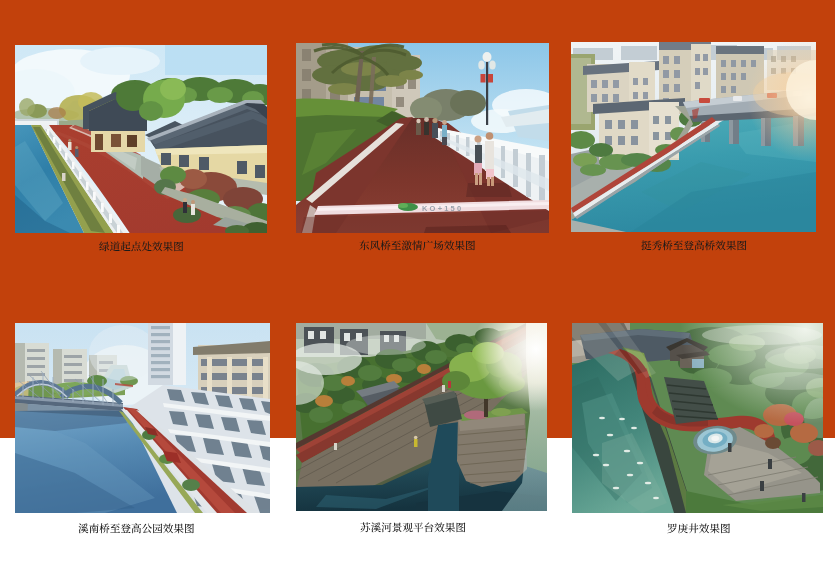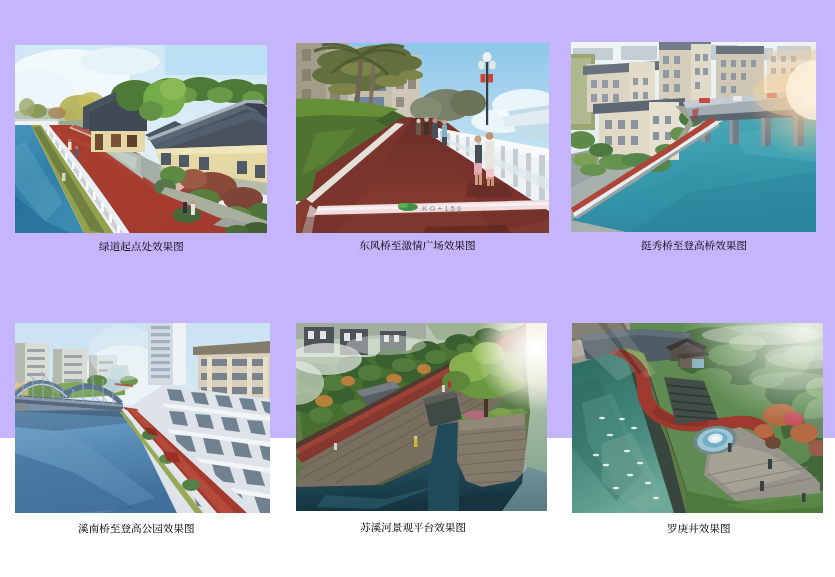--- a/index.html
+++ b/index.html
@@ -1,14 +1,14 @@
 <!DOCTYPE html>
 <html><head><meta charset="utf-8"><style>
 html,body{margin:0;padding:0;background:#ffffff;width:835px;height:577px;overflow:hidden;font-family:"Liberation Sans",sans-serif}
-#page{position:relative;width:835px;height:438px;background:#c4b5fd}
+#page{position:relative;width:835px;height:438px;background:#c2410c}
 </style></head><body>
 <div id="page">
 <svg style="position:absolute;left:15px;top:45px;filter:blur(0.5px)" width="252" height="188" viewBox="0 0 252 188">
       <defs>
 <linearGradient id="p1sky" x1="0" y1="0" x2="0" y2="1">
  <stop offset="0" stop-color="#cfe8f6"></stop>
           <stop offset="0.75" stop-color="#e2f0f8"></stop>
           <stop offset="1" stop-color="#ecf6fb"></stop>
 </linearGradient>
 <linearGradient id="p1wat" x1="0" y1="0" x2="0.35" y2="1">

